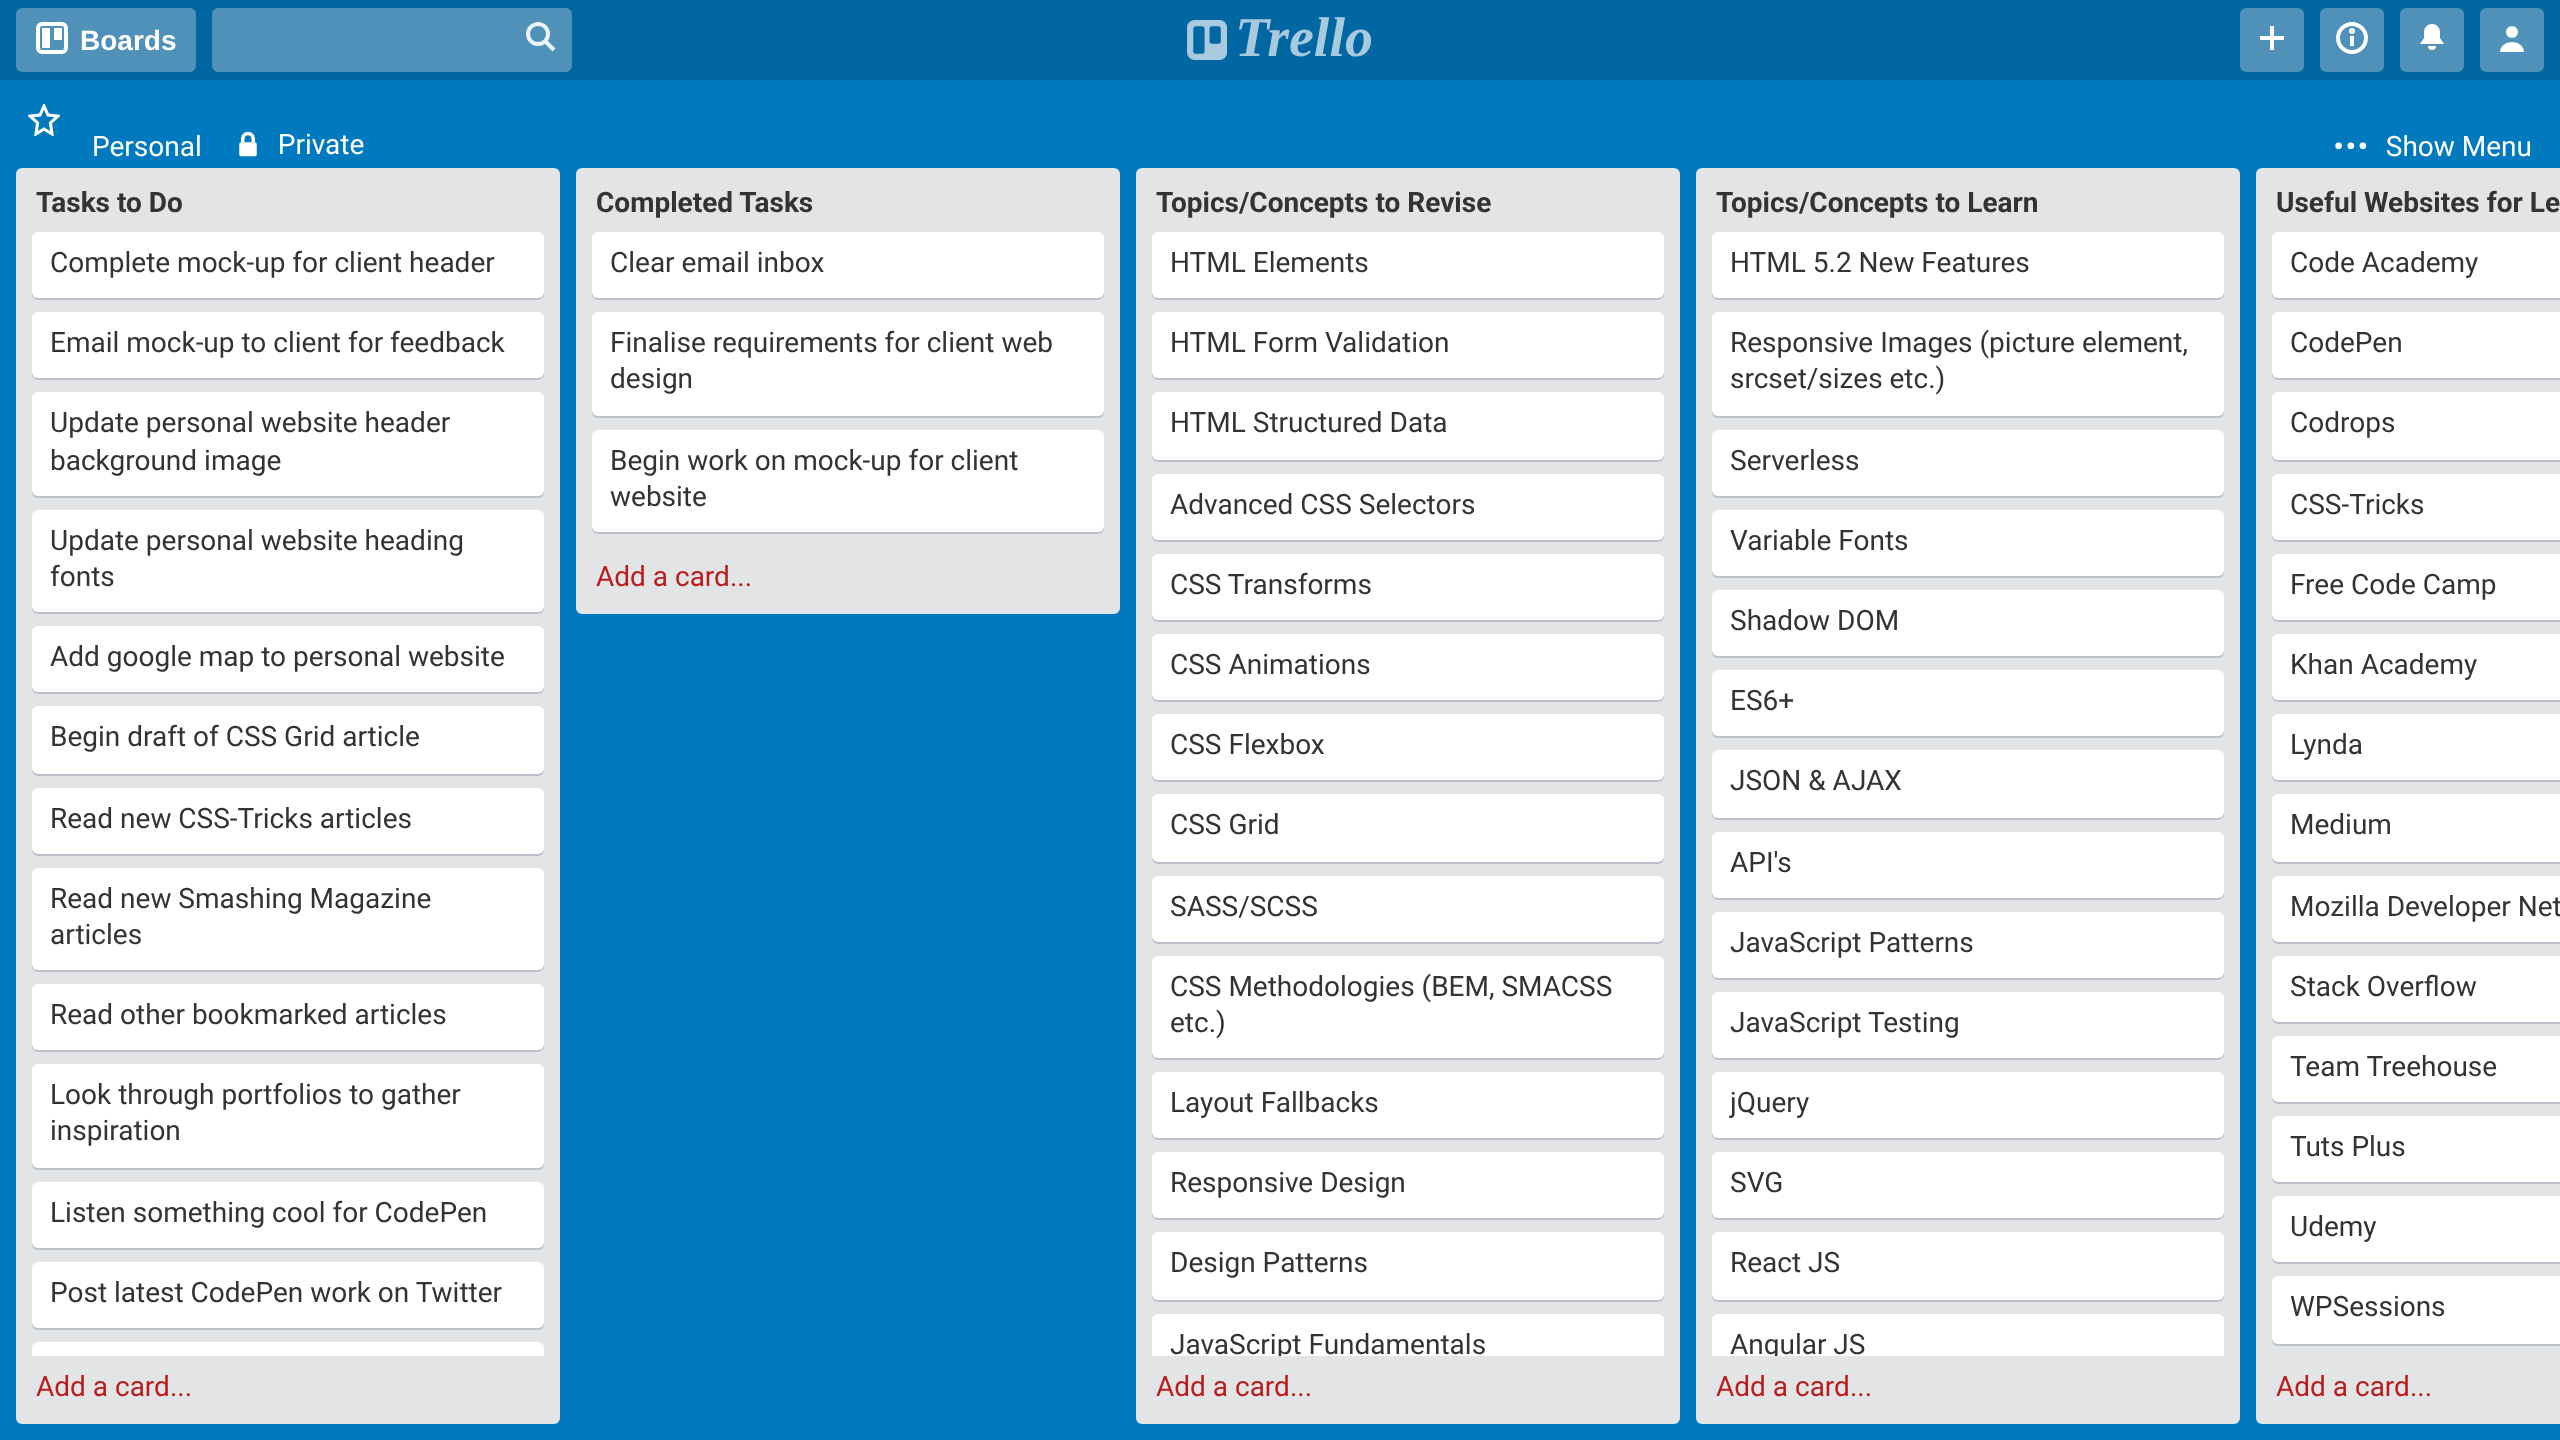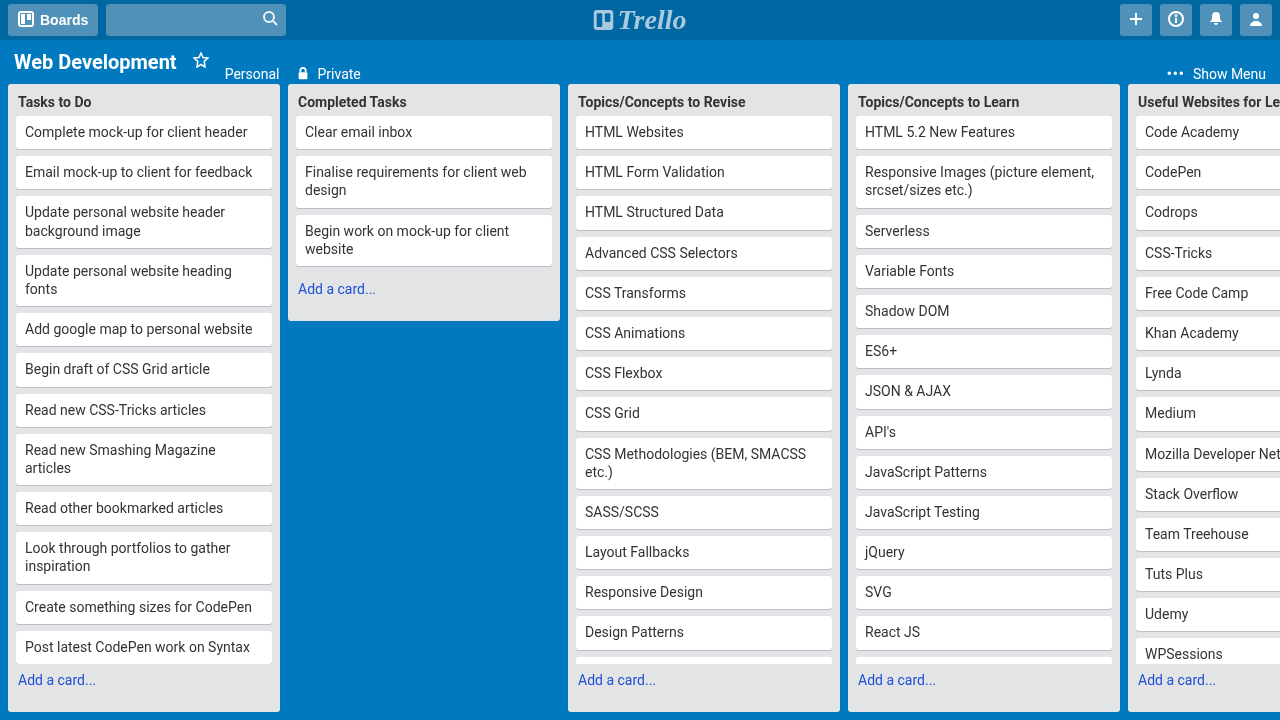--- a/index.html
+++ b/index.html
@@ -112,22 +112,22 @@
   border-radius: 3px;
   padding: 7px 9px 8px 9px;
   margin-bottom: 7px;
   font-size: 14px;
   color: #333;
   box-shadow: 0 1px 0 rgba(9,30,66,.18);
   cursor: pointer;
   line-height: 1.3;
 }
 .add-card {
-  padding: 8px 10px 24px 10px;
-  color: #1d4ed8;
+  padding: 8px 10px 10px 10px;
+  color: #b91c1c;
   font-size: 14px;
   cursor: pointer;
 }
 </style>
 </head>
 <body>
 
 <div class="header">
   <div class="header-left">
     <button class="btn-header">
@@ -179,21 +179,20 @@
     <button class="btn-header iconbtn">
       <span><svg width="16" height="16" viewBox="0 0 16 16" fill="#fff">
             <circle cx="8" cy="5" r="3"></circle>
             <path d="M2 15c0-3 3-5 6-5s6 2 6 5z"></path>
           </svg></span>
     </button>
   </div>
 </div>
 
 <div class="board-header">
-  <div class="board-title">Web Development</div>
   <span>
     <svg width="16" height="16" viewBox="0 0 16 16" fill="none" stroke="#fff" stroke-width="1.5">
         <path d="M8 1l2 4.5 5 .5-3.8 3.4L12 15 8 12.5 4 15l.8-5.6L1 6l5-.5z"></path>
       </svg>
   </span>
   <div class="board-header-btn">
     <span>Personal</span>
   </div>
   <div class="board-header-btn">
     <span><svg width="14" height="14" viewBox="0 0 16 16" fill="#fff">
@@ -217,48 +216,48 @@
         <div class="card">Complete mock-up for client header</div>
         <div class="card">Email mock-up to client for feedback</div>
         <div class="card">Update personal website header background image</div>
         <div class="card">Update personal website heading fonts</div>
         <div class="card">Add google map to personal website</div>
         <div class="card">Begin draft of CSS Grid article</div>
         <div class="card">Read new CSS-Tricks articles</div>
         <div class="card">Read new Smashing Magazine articles</div>
         <div class="card">Read other bookmarked articles</div>
         <div class="card">Look through portfolios to gather inspiration</div>
-        <div class="card">Create something sizes for CodePen</div>
-        <div class="card">Post latest CodePen work on Syntax</div>
+        <div class="card">Listen something cool for CodePen</div>
+        <div class="card">Post latest CodePen work on Twitter</div>
         <div class="card">Listen to new Syntax.fm episode</div>
       </div>
       <div class="add-card">Add a card...</div>
     </div>
     <div class="list">
       <div class="list-title">Completed Tasks</div>
       <div class="list-cards">
         <div class="card">Clear email inbox</div>
         <div class="card">Finalise requirements for client web design</div>
         <div class="card">Begin work on mock-up for client website</div>
       </div>
       <div class="add-card">Add a card...</div>
     </div>
     <div class="list">
       <div class="list-title">Topics/Concepts to Revise</div>
       <div class="list-cards">
-        <div class="card">HTML Websites</div>
+        <div class="card">HTML Elements</div>
         <div class="card">HTML Form Validation</div>
         <div class="card">HTML Structured Data</div>
         <div class="card">Advanced CSS Selectors</div>
         <div class="card">CSS Transforms</div>
         <div class="card">CSS Animations</div>
         <div class="card">CSS Flexbox</div>
         <div class="card">CSS Grid</div>
+        <div class="card">SASS/SCSS</div>
         <div class="card">CSS Methodologies (BEM, SMACSS etc.)</div>
-        <div class="card">SASS/SCSS</div>
         <div class="card">Layout Fallbacks</div>
         <div class="card">Responsive Design</div>
         <div class="card">Design Patterns</div>
         <div class="card">JavaScript Fundamentals</div>
       </div>
       <div class="add-card">Add a card...</div>
     </div>
     <div class="list">
       <div class="list-title">Topics/Concepts to Learn</div>
       <div class="list-cards">

